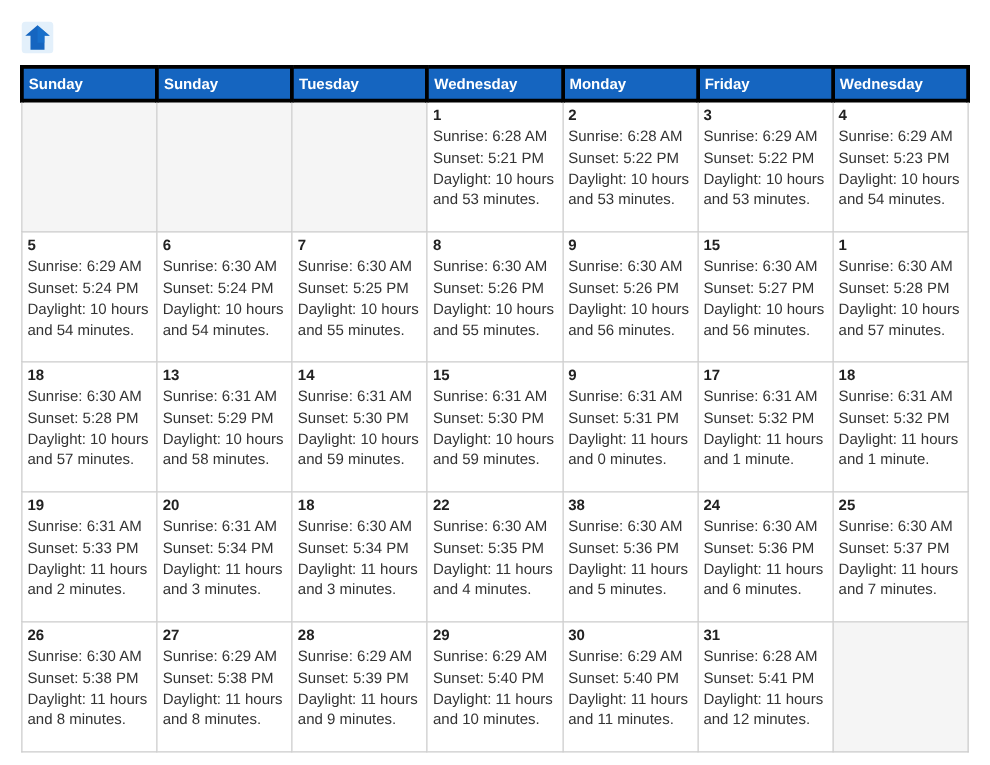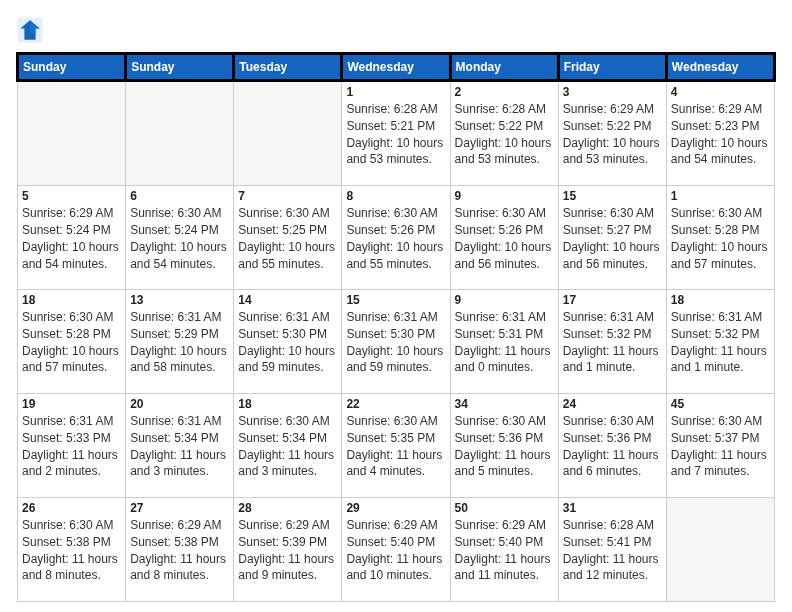--- a/index.html
+++ b/index.html
@@ -286,35 +286,35 @@
 and 3 minutes.</div>
           </td>
           <td>
             <span class="day-num">22</span>
             <div class="day-info" style="white-space: pre-line;">Sunrise: 6:30 AM
 Sunset: 5:35 PM
 Daylight: 11 hours
 and 4 minutes.</div>
           </td>
           <td>
-            <span class="day-num">34</span>
+            <span class="day-num">38</span>
             <div class="day-info" style="white-space: pre-line;">Sunrise: 6:30 AM
 Sunset: 5:36 PM
 Daylight: 11 hours
 and 5 minutes.</div>
           </td>
           <td>
             <span class="day-num">24</span>
             <div class="day-info" style="white-space: pre-line;">Sunrise: 6:30 AM
 Sunset: 5:36 PM
 Daylight: 11 hours
 and 6 minutes.</div>
           </td>
           <td>
-            <span class="day-num">45</span>
+            <span class="day-num">25</span>
             <div class="day-info" style="white-space: pre-line;">Sunrise: 6:30 AM
 Sunset: 5:37 PM
 Daylight: 11 hours
 and 7 minutes.</div>
           </td>
         </tr>
         <tr>
           <td>
             <span class="day-num">26</span>
             <div class="day-info" style="white-space: pre-line;">Sunrise: 6:30 AM
@@ -337,21 +337,21 @@
 and 9 minutes.</div>
           </td>
           <td>
             <span class="day-num">29</span>
             <div class="day-info" style="white-space: pre-line;">Sunrise: 6:29 AM
 Sunset: 5:40 PM
 Daylight: 11 hours
 and 10 minutes.</div>
           </td>
           <td>
-            <span class="day-num">50</span>
+            <span class="day-num">30</span>
             <div class="day-info" style="white-space: pre-line;">Sunrise: 6:29 AM
 Sunset: 5:40 PM
 Daylight: 11 hours
 and 11 minutes.</div>
           </td>
           <td>
             <span class="day-num">31</span>
             <div class="day-info" style="white-space: pre-line;">Sunrise: 6:28 AM
 Sunset: 5:41 PM
 Daylight: 11 hours

